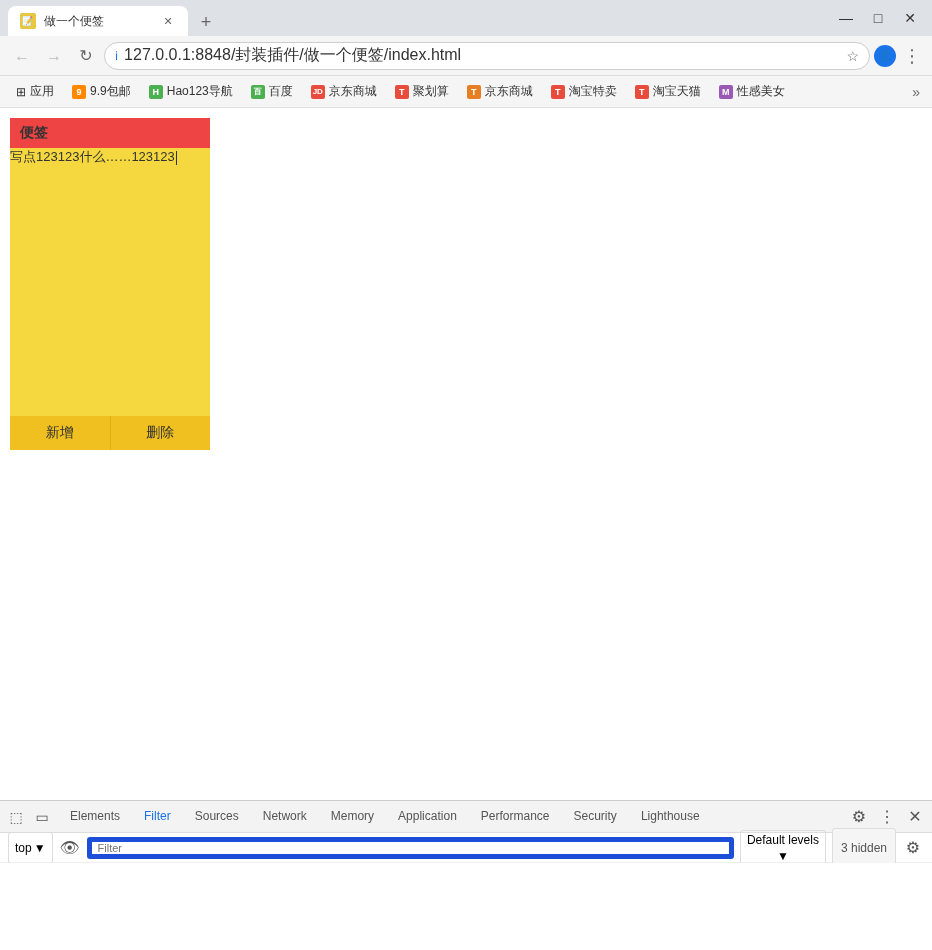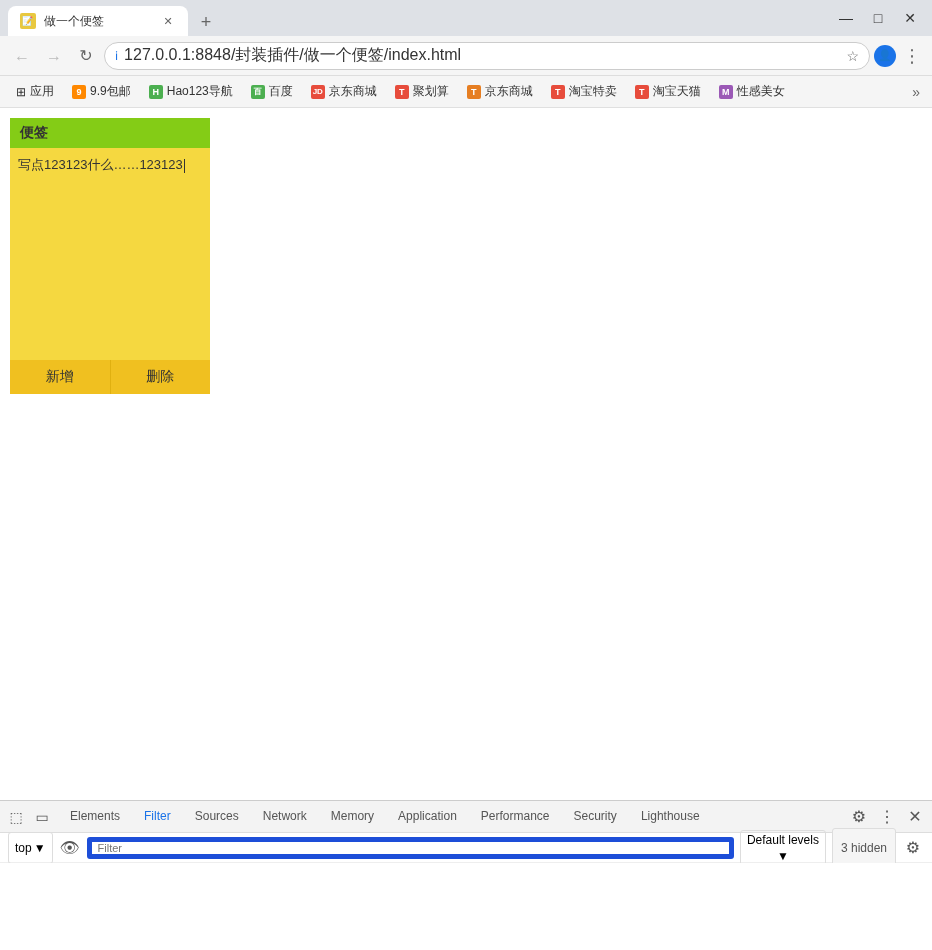--- a/index.html
+++ b/index.html
@@ -157,30 +157,30 @@
     }
 
     
     .sticky-app {
       position: absolute;
       top: 10px;
       left: 10px;
       width: 200px;
     }
     .sticky-header {
-      background: #84cc16;
+      background: #ef4444;
       padding: 6px 10px;
       font-size: 14px;
       font-weight: bold;
       color: #333;
     }
     .sticky-content {
       background: #f5d840;
-      height: 212px;
-      padding: 8px;
+      height: 268px;
+      padding: 0;
       font-size: 13px;
       color: #333;
       position: relative;
       cursor: text;
     }
     .sticky-cursor {
       display: inline-block;
       width: 1px;
       height: 14px;
       background: #333;

